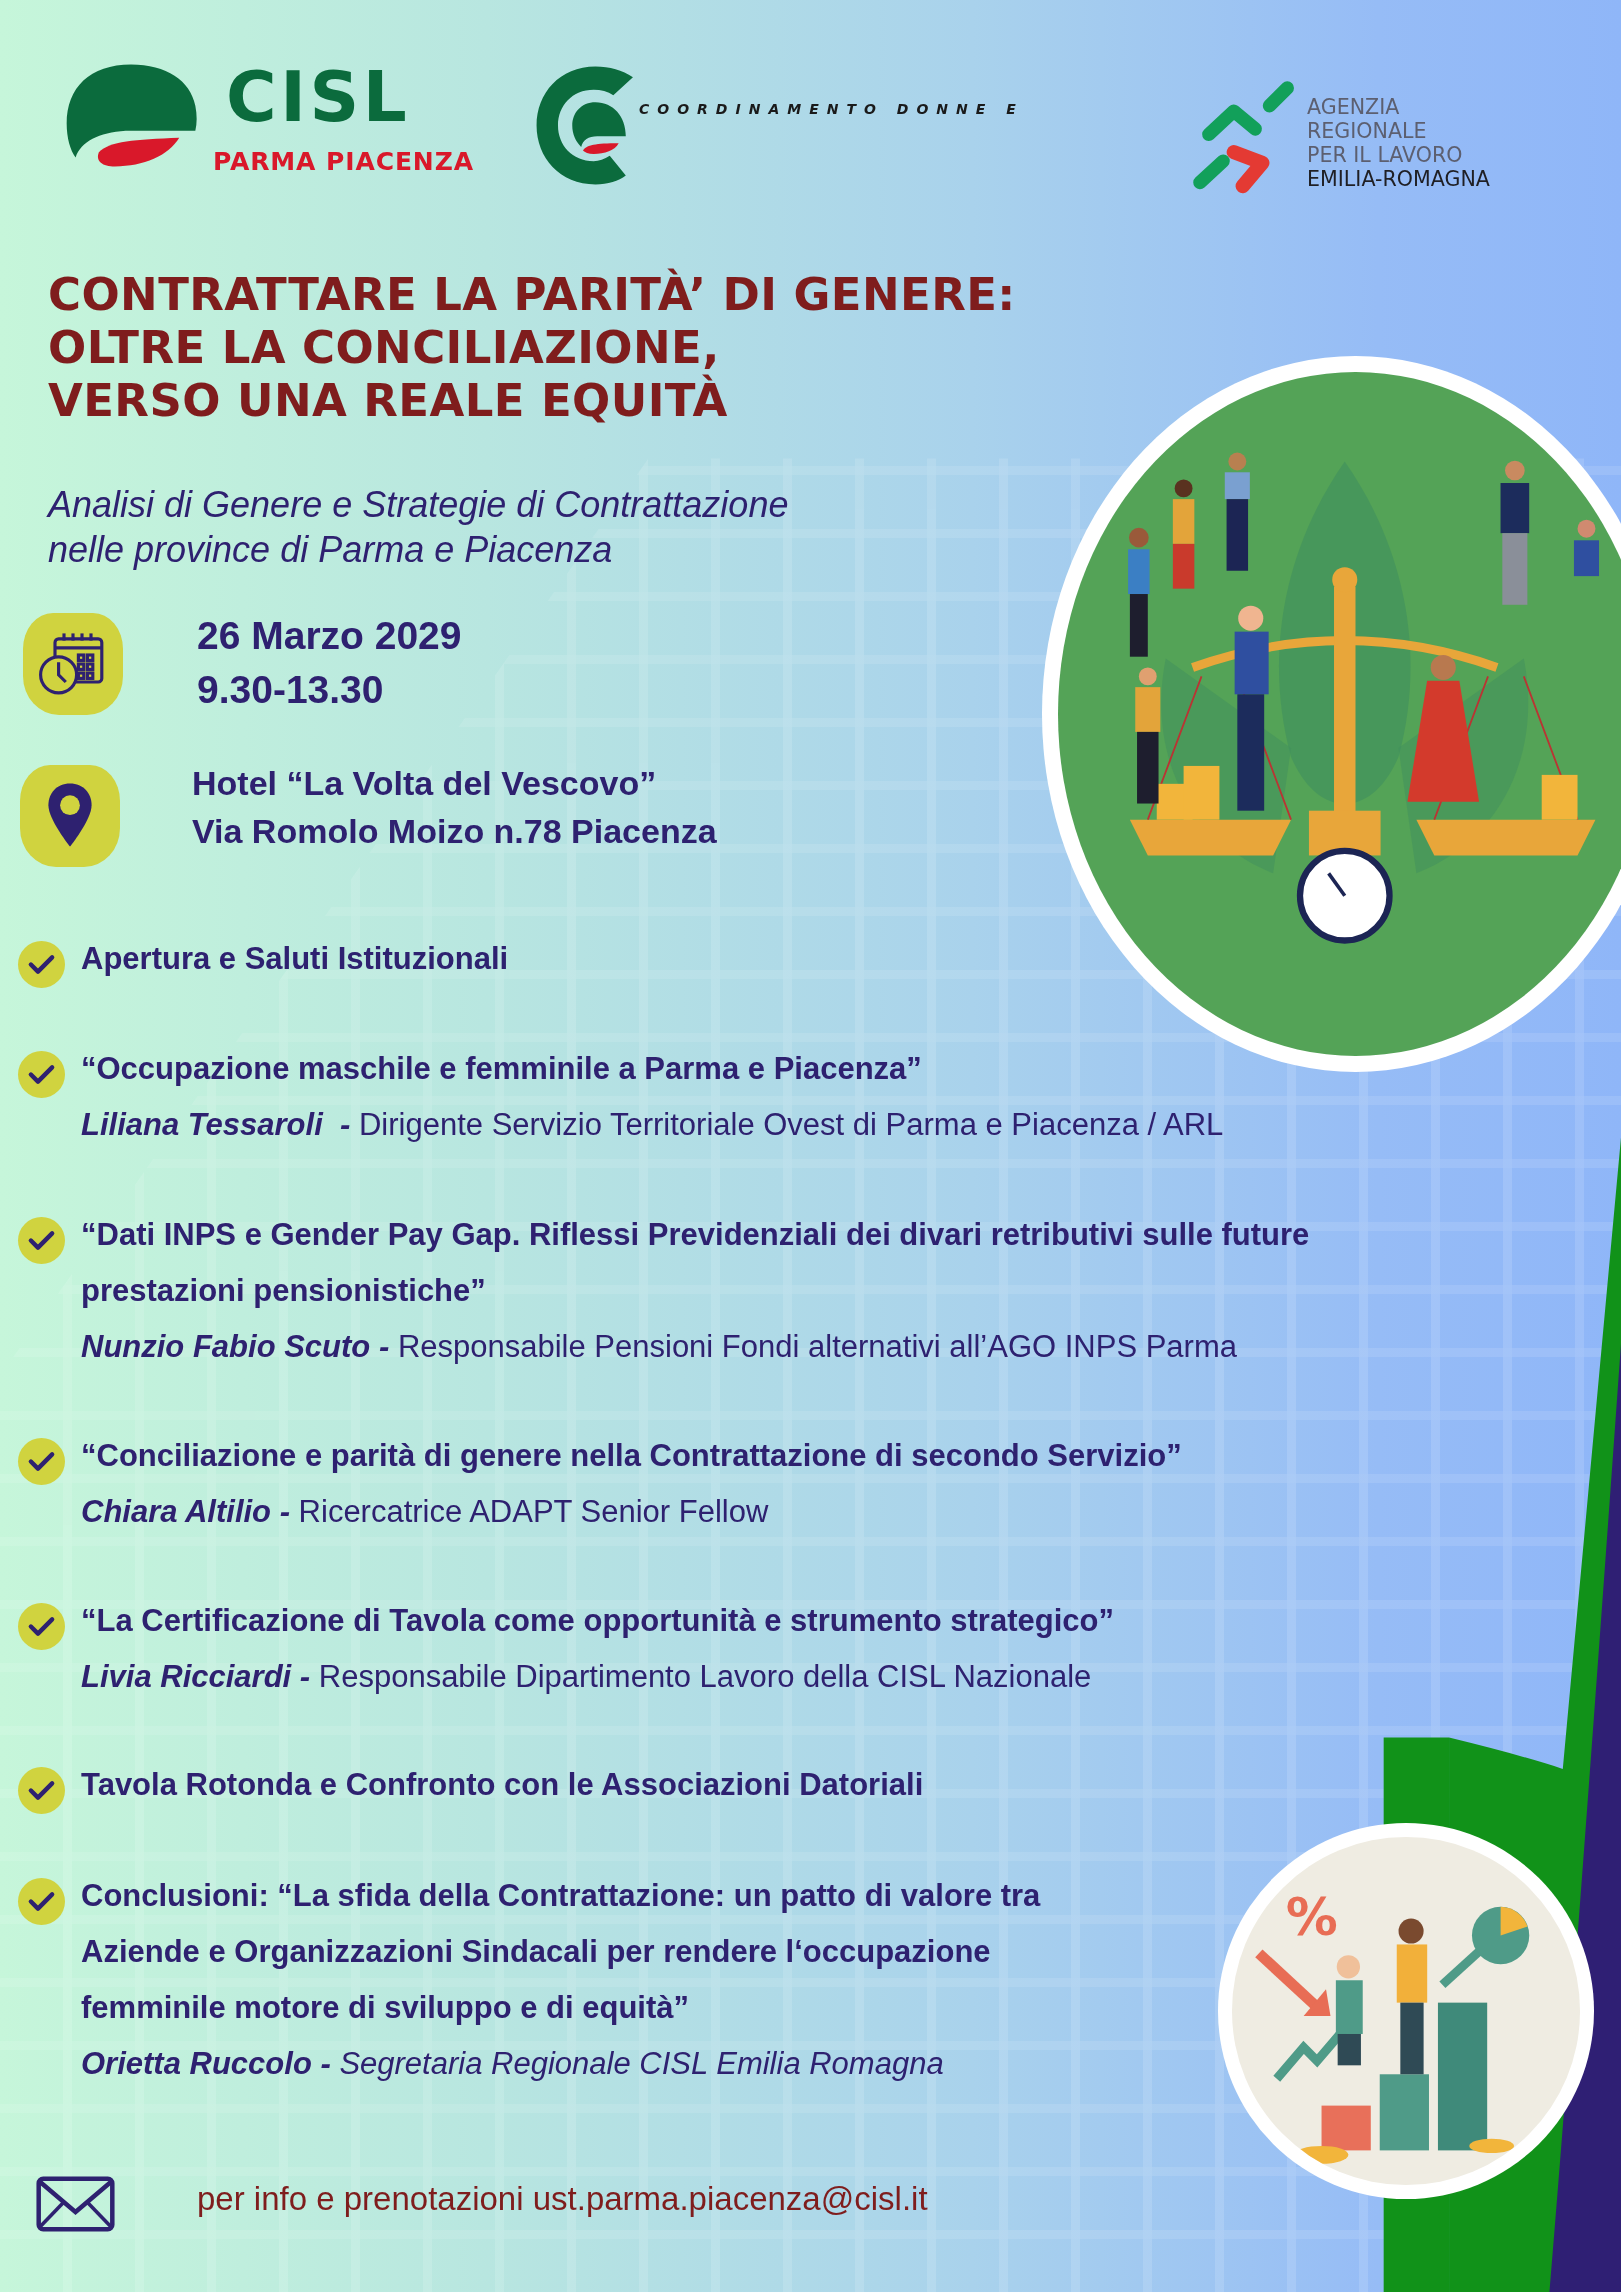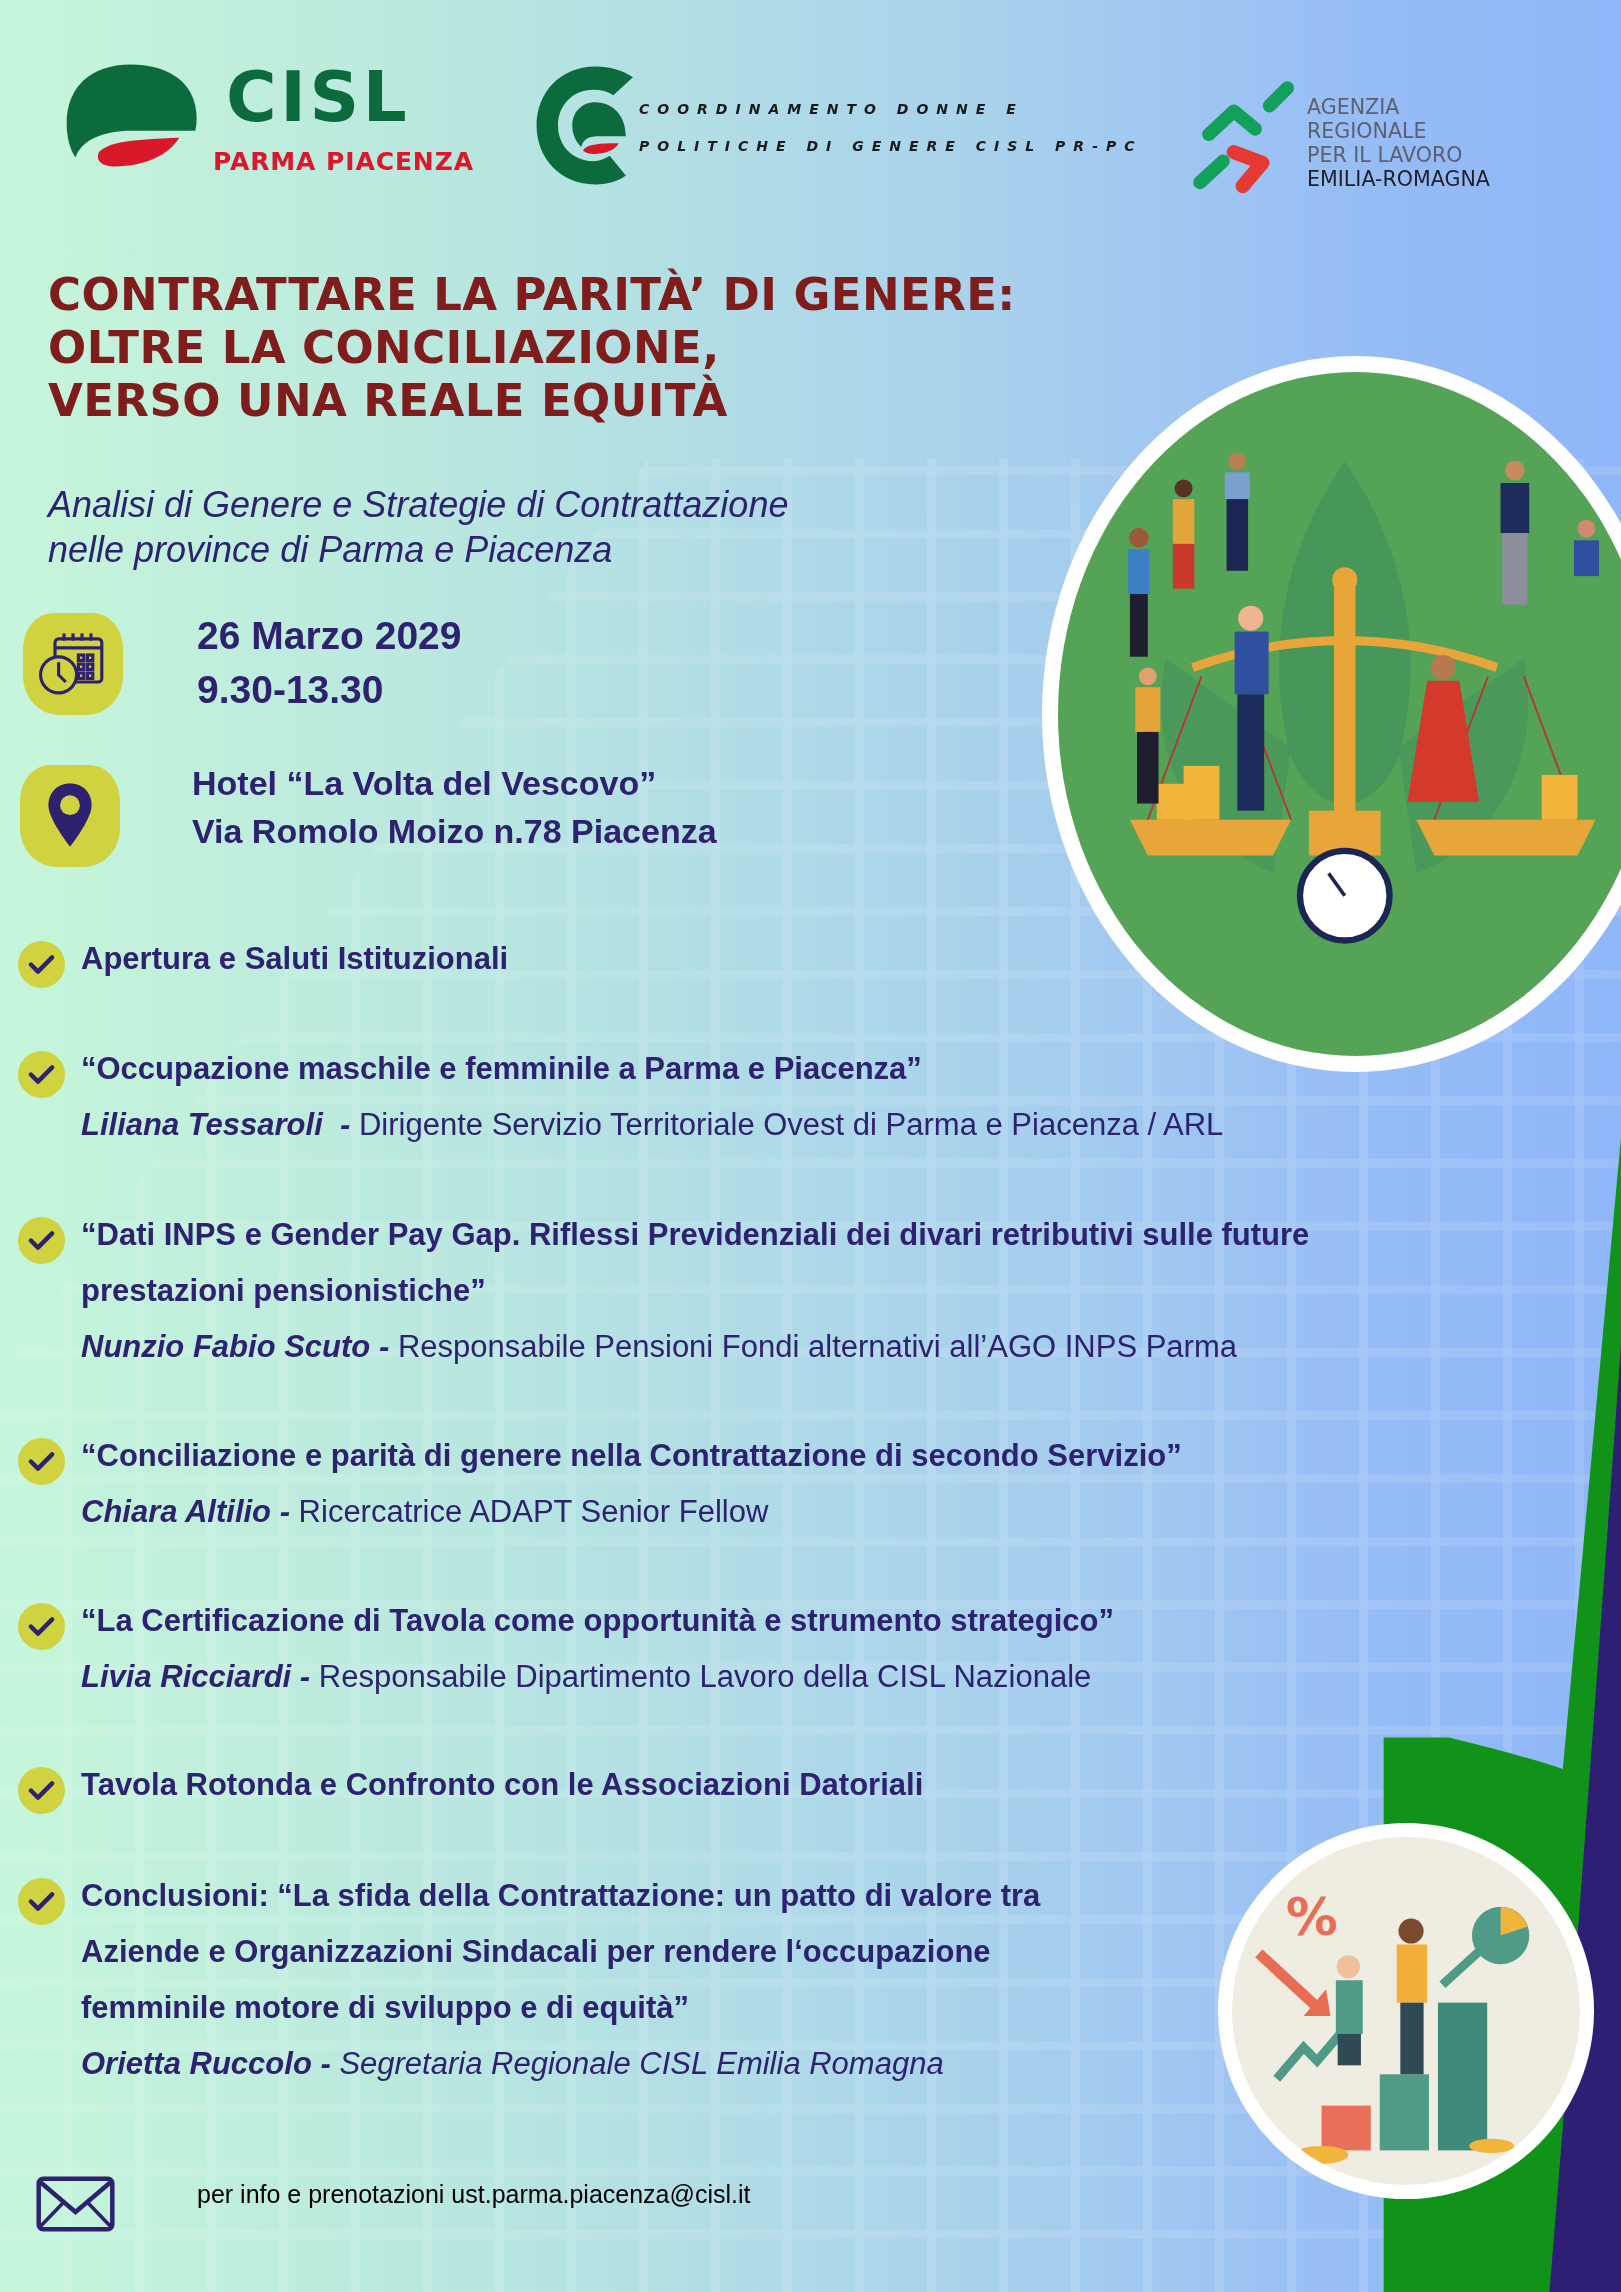--- a/index.html
+++ b/index.html
@@ -49,21 +49,21 @@
   .speaker-name { font-weight:bold; font-style:italic; }
   .speaker-role-italic { font-style:italic; }
   
   .img-circle-1 { left:1042px; top:356px; width:627px; height:716px; border-radius:50%; background:#fff; }
   .img-circle-1-inner { position:absolute; left:16px; top:16px; right:16px; bottom:16px; border-radius:50%; background:#54a357; overflow:hidden; }
   .stripe-svg { position:absolute; left:0; top:0; width:1621px; height:2293px; pointer-events:none; }
   .img-circle-2 { left:1218px; top:1823px; width:376px; height:376px; border-radius:50%; background:#fff; }
   .img-circle-2-inner { position:absolute; left:14.3px; top:14.3px; right:14.3px; bottom:14.3px; border-radius:50%; background:#efece2; overflow:hidden; }
   
   .mail-icon { left:36px; top:2176px; width:79px; height:56px; }
-  .footer-text { left:197px; top:2180px; font-size:25px; color:#000000; white-space:nowrap;text-align:right; }
+  .footer-text { left:197px; top:2180px; font-size:33px; color:#7f1d1d; white-space:nowrap;text-align:right; }
 </style>
 </head>
 <body>
 
 <div class="bg-grid"></div>
 
 <svg class="stripe-svg" viewBox="0 0 1810 2560">
   <path d="M1810 1270 L1810 2560 L1618 2560 L1618 1940 Q1700 1960 1745 1975 Z" fill="#119219"></path>
   <path d="M1810 1500 L1810 2560 L1730 2560 Q1760 2200 1810 1500 Z" fill="#2f1f74"></path>
   <path d="M1545 1940 L1618 1940 L1618 2560 L1545 2560 Z" fill="#119219"></path>
@@ -78,21 +78,20 @@
   <div class="cisl-sub">PARMA PIACENZA</div>
 </div>
 
 <div class="abs coord-logo">
   <svg class="coord-mark" viewBox="0 0 130 140">
     <path d="M70 4 C30 4 4 34 4 70 C4 106 30 136 70 136 C84 136 96 132 104 126 L86 104 C80 108 74 110 68 110 C44 110 28 92 28 70 C28 48 44 30 68 30 C76 30 84 32 90 36 L112 16 C100 8 86 4 70 4 Z" fill="#0b6b3d"></path>
     <path d="M70 44 C54 44 44 56 44 70 C44 80 48 88 54 94 C56 86 62 82 72 82 L104 82 C104 60 90 44 70 44 Z" fill="#0b6b3d"></path>
     <path d="M56 98 C60 92 70 90 96 90 C92 98 80 102 68 102 C62 102 58 100 56 98 Z" fill="#d9182a"></path>
   </svg>
   <div class="coord-l1">COORDINAMENTO DONNE E</div>
-  <div class="coord-l2">POLITICHE DI GENERE CISL  PR-PC</div>
 </div>
 
 <div class="abs arl-logo">
   <svg class="arl-mark" viewBox="0 0 120 130">
     <path d="M20 62 L48 36 L72 56" stroke="#12a05a" stroke-width="15" fill="none" stroke-linecap="round" stroke-linejoin="round"></path>
     <path d="M88 30 L108 10" stroke="#12a05a" stroke-width="15" fill="none" stroke-linecap="round"></path>
     <path d="M48 82 L80 94 L58 120" stroke="#e43a33" stroke-width="16" fill="none" stroke-linecap="round" stroke-linejoin="round"></path>
     <path d="M10 116 L36 92" stroke="#12a05a" stroke-width="15" fill="none" stroke-linecap="round"></path>
   </svg>
   <div class="arl-text">

